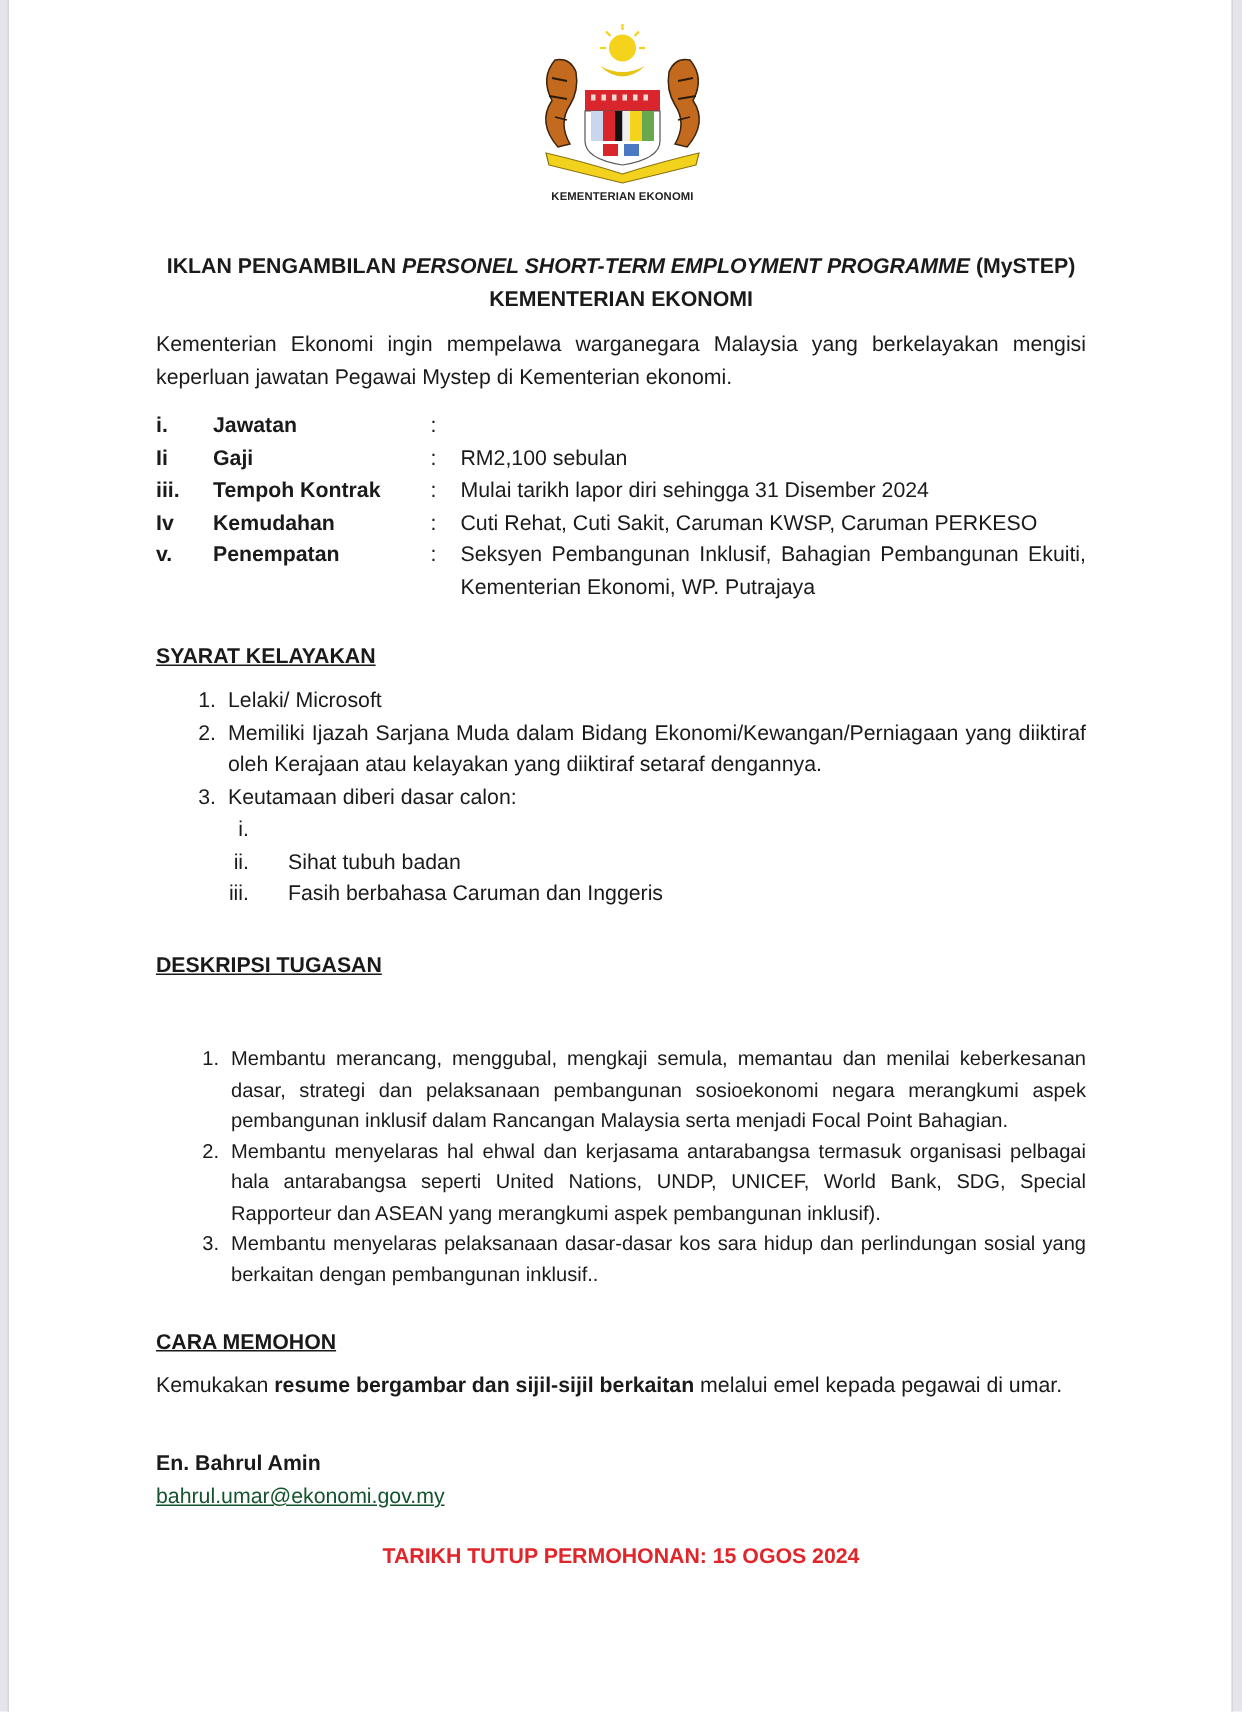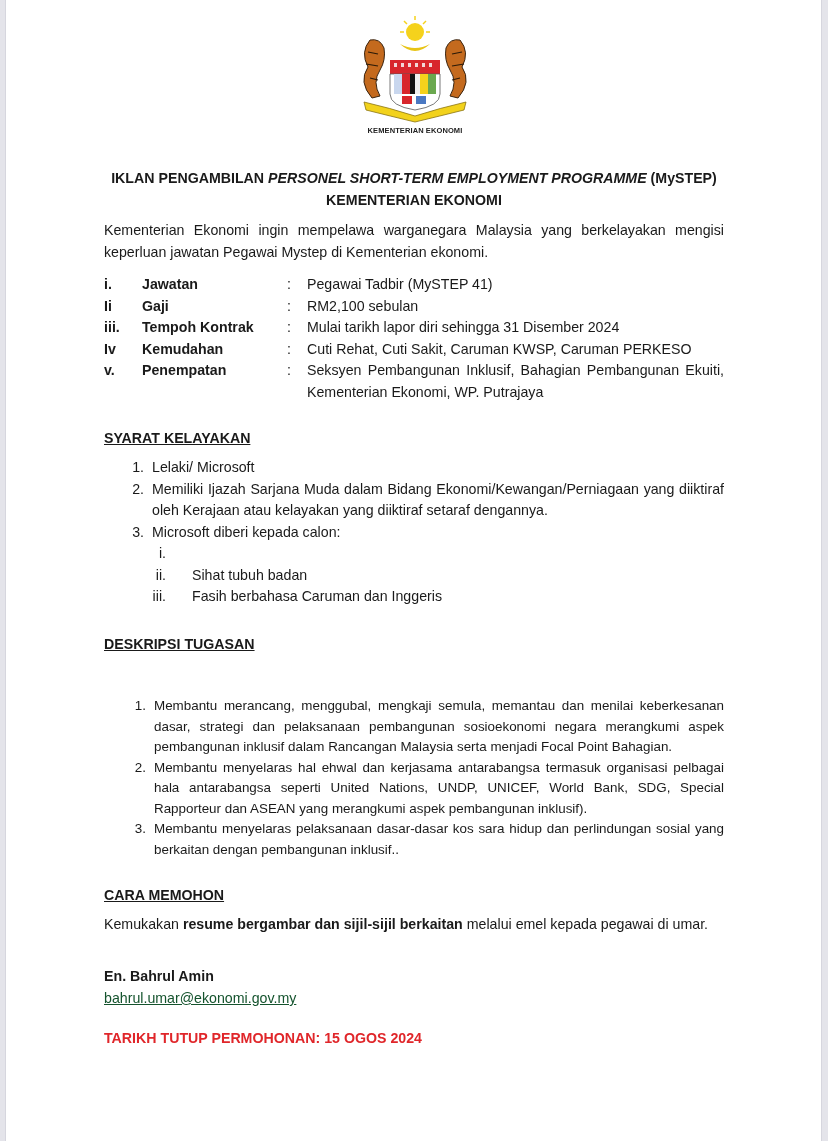--- a/index.html
+++ b/index.html
@@ -43,21 +43,21 @@
 
   .tugas { position: absolute; left: 0; top: 696px; width: 620px; font-size: 13.4px; line-height: 20.5px; }
   .tlist { display: flex; margin-bottom: 0; }
   .tnum { width: 50px; text-align: right; padding-right: 8px; box-sizing: border-box; }
   .ttext { width: 570px; text-align: justify; text-align-last: left; }
 
   .cara { position: absolute; left: 0; top: 914px; width: 620px; text-align: justify; text-align-last: left; }
   .contact-name { position: absolute; left: 0; top: 966px; font-weight: bold; }
   .contact-email { position: absolute; left: 0; top: 988px; color: #14532d; text-decoration: underline; }
 
-  .closing { position: absolute; left: 0; top: 1028px; width: 620px; text-align: left; color: #e0262a; font-weight: bold; }
+  .closing { position: absolute; left: 0; top: 1028px; width: 620px; text-align: center; color: #e0262a; font-weight: bold; }
 </style>
 </head>
 <body>
 
 <div class="edge-left"></div>
 <div class="edge-right"></div>
 
 <svg class="crest" viewBox="0 0 130 112">
 
   <circle cx="65" cy="20" r="9" fill="#f5d21c"></circle>
@@ -113,21 +113,20 @@
     <div>KEMENTERIAN EKONOMI</div>
   </div>
 
   <div class="intro">Kementerian Ekonomi ingin mempelawa warganegara Malaysia yang berkelayakan mengisi keperluan jawatan Pegawai Mystep di Kementerian ekonomi.</div>
 
   <div class="details">
     <div class="drow">
       <span class="dnum">i.</span>
       <span class="dlabel">Jawatan</span>
       <span class="dcolon">:</span>
-      <span class="dval">Pegawai Tadbir (MySTEP 41)</span>
     </div>
     <div class="drow">
       <span class="dnum">Ii</span>
       <span class="dlabel">Gaji</span>
       <span class="dcolon">:</span>
       <span class="dval">RM2,100 sebulan</span>
     </div>
     <div class="drow">
       <span class="dnum">iii.</span>
       <span class="dlabel">Tempoh Kontrak</span>
@@ -154,21 +153,21 @@
     <div class="olist">
       <span class="onum">1.</span>
       <span class="otext">Lelaki/ Microsoft</span>
     </div>
     <div class="olist">
       <span class="onum">2.</span>
       <span class="otext">Memiliki Ijazah Sarjana Muda dalam Bidang Ekonomi/Kewangan/Perniagaan yang diiktiraf oleh Kerajaan atau kelayakan yang diiktiraf setaraf dengannya.</span>
     </div>
     <div class="olist">
       <span class="onum">3.</span>
-      <span class="otext">Microsoft diberi kepada calon:</span>
+      <span class="otext">Keutamaan diberi dasar calon:</span>
     </div>
     <div class="sub">
       <span class="snum">i.</span>
     </div>
     <div class="sub">
       <span class="snum">ii.</span>
       <span class="stext">Sihat tubuh badan</span>
     </div>
     <div class="sub">
       <span class="snum">iii.</span>

